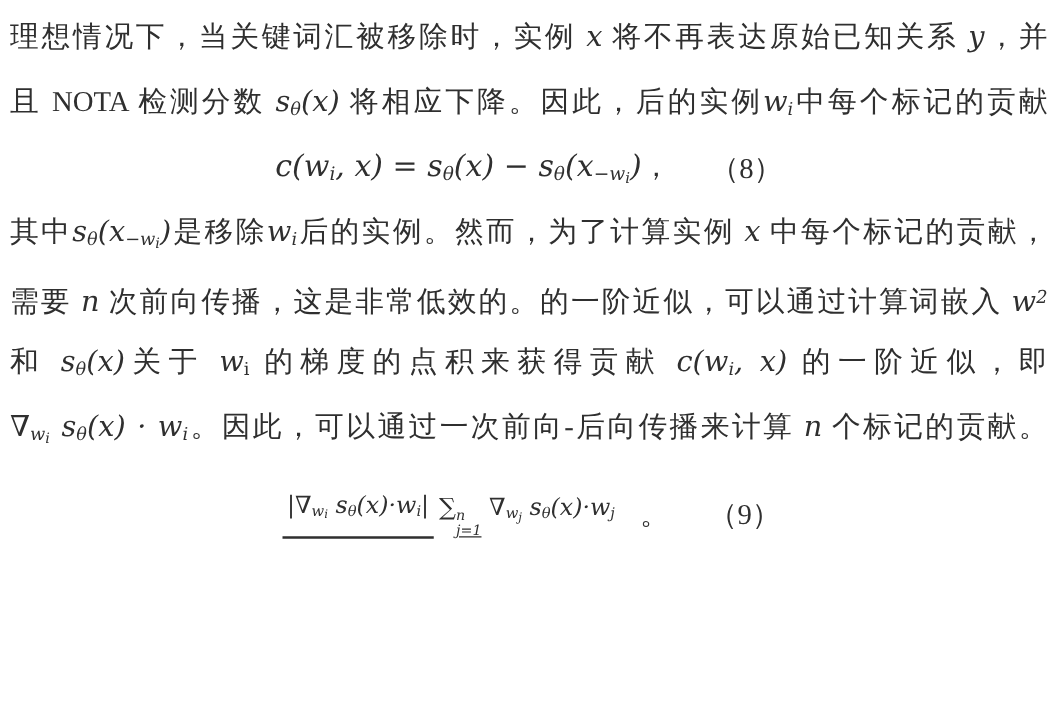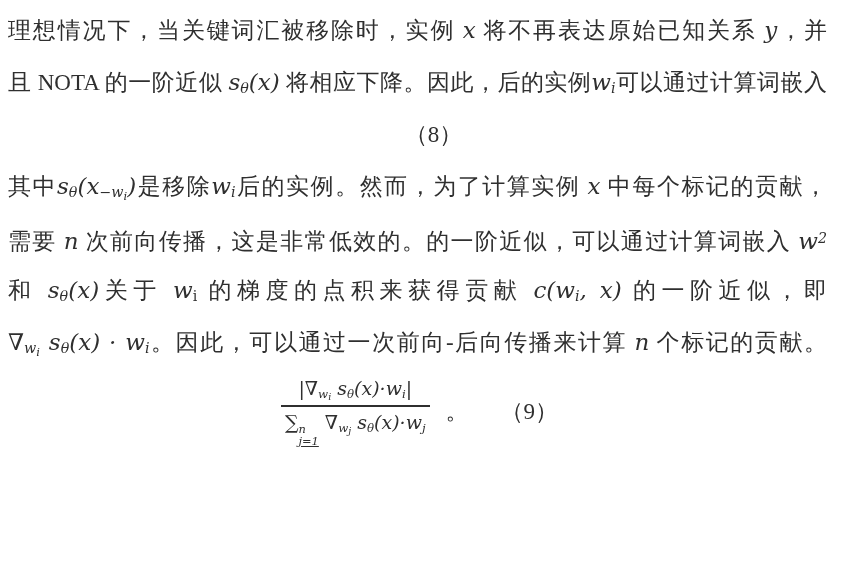--- a/index.html
+++ b/index.html
@@ -5,21 +5,21 @@
   html, body { margin: 0; padding: 0; }
   body {
     width: 846px;
     height: 564px;
     background: #ffffff;
     color: #2f2f2f;
     font-family: "Liberation Serif", "DejaVu Serif", serif;
     overflow: hidden;
   }
   .doc {
-    padding: 4px 19px 0 8px;
+    padding: 4px 8px 0 8px;
     box-sizing: border-box;
     width: 846px;
   }
   .line {
     font-size: 23px;
     line-height: 52px;
     height: 52px;
     white-space: normal;
   }
   .fill {
@@ -44,21 +44,21 @@
     align-items: center;
     height: 52px;
     font-size: 24px;
   }
   .eq-row .seg-t { font-size: 23px; }
   .eq-tag { margin-left: 32px; font-size: 23px; }
   .eq-suffix { margin-left: 12px; font-size: 23px; }
   #eq9-row { height: 86px; }
   .frac {
     display: inline-flex;
-    flex-direction: column;
+    flex-direction: row;
     align-items: stretch;
     text-align: center;
     font-size: 19px;
     line-height: 1.4;
     margin: 17px 4px;
   }
   .frac .num { border-bottom: 2px solid #2f2f2f; padding: 0 4px 2px 4px; }
   .frac .den { padding: 2px 4px 0 4px; }
   .stk {
     display: inline-flex;
@@ -70,23 +70,24 @@
     text-align: left;
   }
   .stk span + span { margin-top: 1px; text-decoration: underline; }
 </style>
 </head>
 <body>
 
 <div class="doc">
 
   <div class="line fill"><span class="seg-t">理想情况下，当关键词汇被移除时，实例 </span><span class="seg-m">x</span><span class="seg-t"> 将不再表达原始已知关系 </span><span class="seg-m">y</span><span class="seg-t">，并</span></div>
-  <div class="line fill"><span class="seg-t">且 NOTA 的一阶近似 </span><span class="seg-m">s</span><span class="seg-sub">θ</span><span class="seg-m">(x)</span><span class="seg-t"> 将相应下降。因此，后的实例</span><span class="seg-m">w</span><span class="seg-sub">i</span><span class="seg-t">可以通过计算词嵌入</span></div>
+  <div class="line fill"><span class="seg-t">且 NOTA 检测分数 </span><span class="seg-m">s</span><span class="seg-sub">θ</span><span class="seg-m">(x)</span><span class="seg-t"> 将相应下降。因此，后的实例</span><span class="seg-m">w</span><span class="seg-sub">i</span><span class="seg-t">中每个标记的贡献</span></div>
 
   <div class="eq-row" id="eq8-row">
+    <span class="eq"><span class="seg-m">c(w</span><span class="seg-sub">i</span><span class="seg-m">, x) = s</span><span class="seg-sub">θ</span><span class="seg-m">(x) − s</span><span class="seg-sub">θ</span><span class="seg-m">(x</span><span class="seg-sub">−w</span><span class="seg-ss">i</span><span class="seg-m">)</span><span class="seg-t">，</span></span>
     <span class="eq-tag">（8）</span>
   </div>
 
   <div class="line fill"><span class="seg-t">其中</span><span class="seg-m">s</span><span class="seg-sub">θ</span><span class="seg-m">(x</span><span class="seg-sub">−w</span><span class="seg-ss">i</span><span class="seg-m">)</span><span class="seg-t">是移除</span><span class="seg-m">w</span><span class="seg-sub">i</span><span class="seg-t">后的实例。然而，为了计算实例 </span><span class="seg-m">x</span><span class="seg-t"> 中每个标记的贡献，</span></div>
   <div class="line fill"><span class="seg-t">需要 </span><span class="seg-m">n</span><span class="seg-t"> 次前向传播，这是非常低效的。的一阶近似，可以通过计算词嵌入 </span><span class="seg-m">w</span><span class="seg-sup">2</span></div>
   <div class="line fill"><span class="seg-t">和 </span><span class="seg-m">s</span><span class="seg-sub">θ</span><span class="seg-m">(x)</span><span class="seg-t">关于 </span><span class="seg-m">w</span><span class="seg-subr">i</span><span class="seg-t"> 的梯度的点积来获得贡献 </span><span class="seg-m">c(w</span><span class="seg-sub">i</span><span class="seg-m">, x)</span><span class="seg-t"> 的一阶近似，即</span></div>
   <div class="line fill"><span class="seg-r">∇</span><span class="seg-sub">w</span><span class="seg-ss">i</span><span class="seg-m"> s</span><span class="seg-sub">θ</span><span class="seg-m">(x) · w</span><span class="seg-sub">i</span><span class="seg-t">。因此，可以通过一次前向-后向传播来计算 </span><span class="seg-m">n</span><span class="seg-t"> 个标记的贡献。</span></div>
 
   <div class="eq-row" id="eq9-row">
     <span class="frac">

